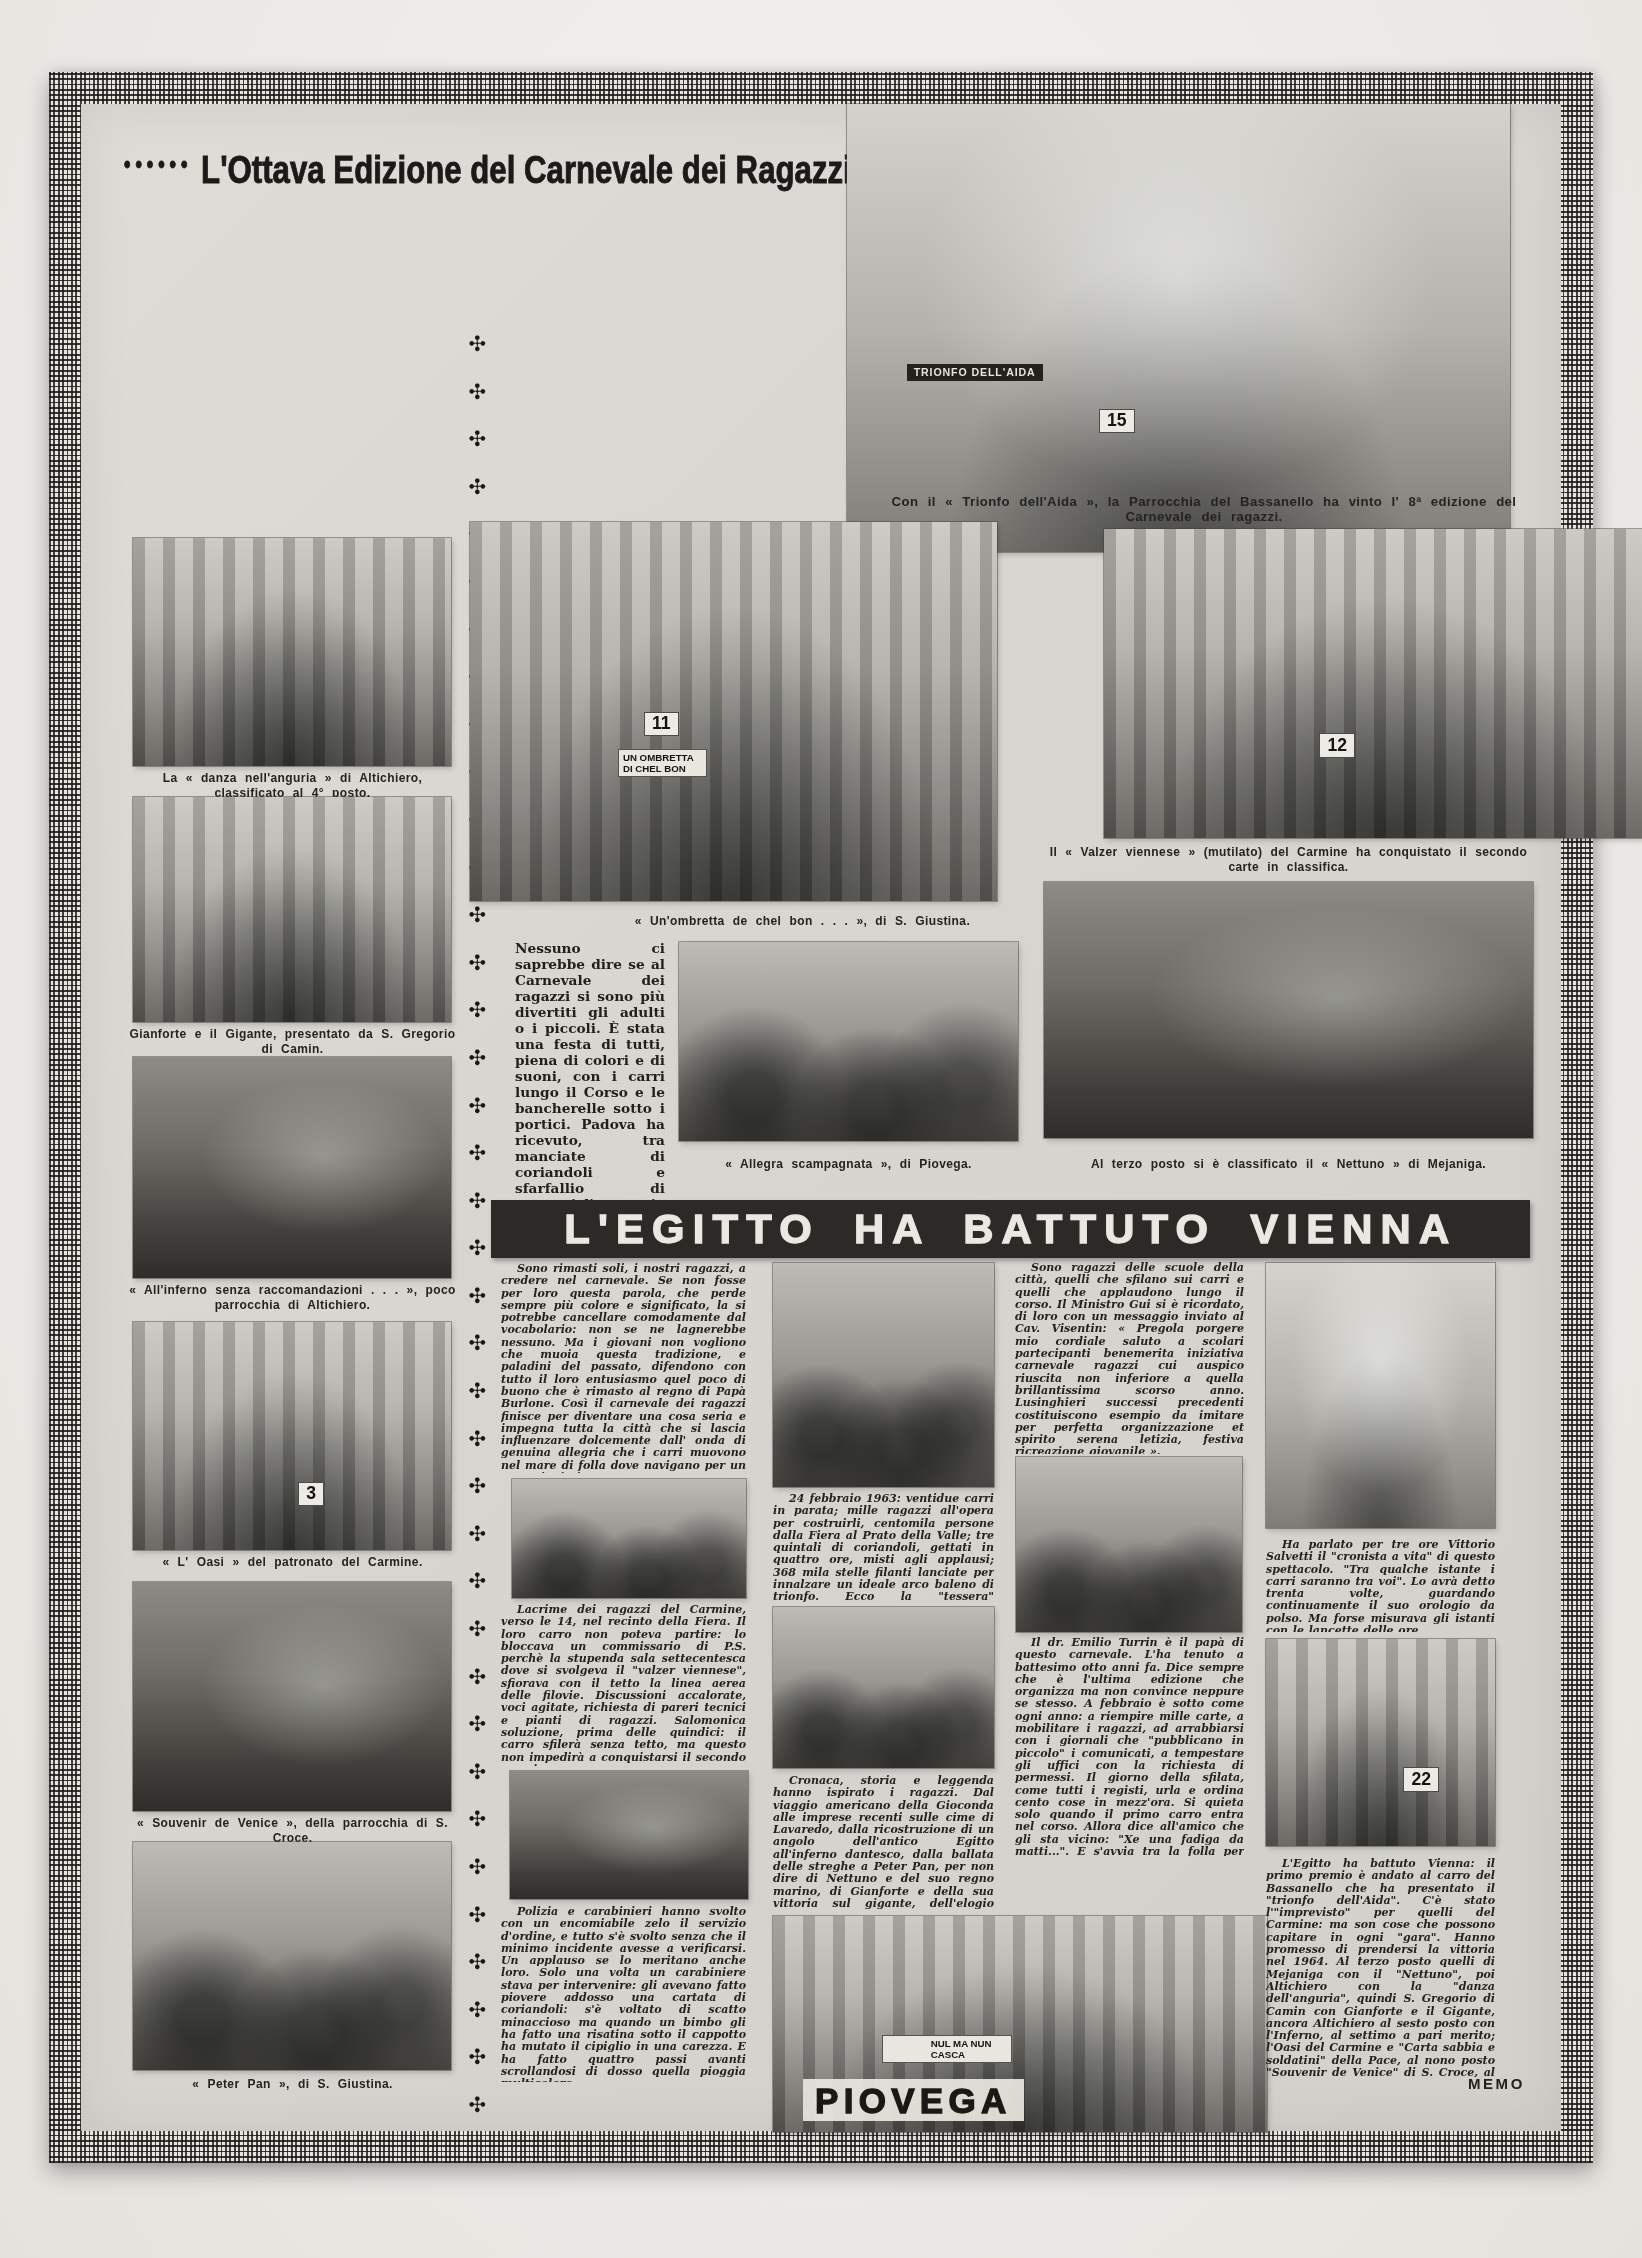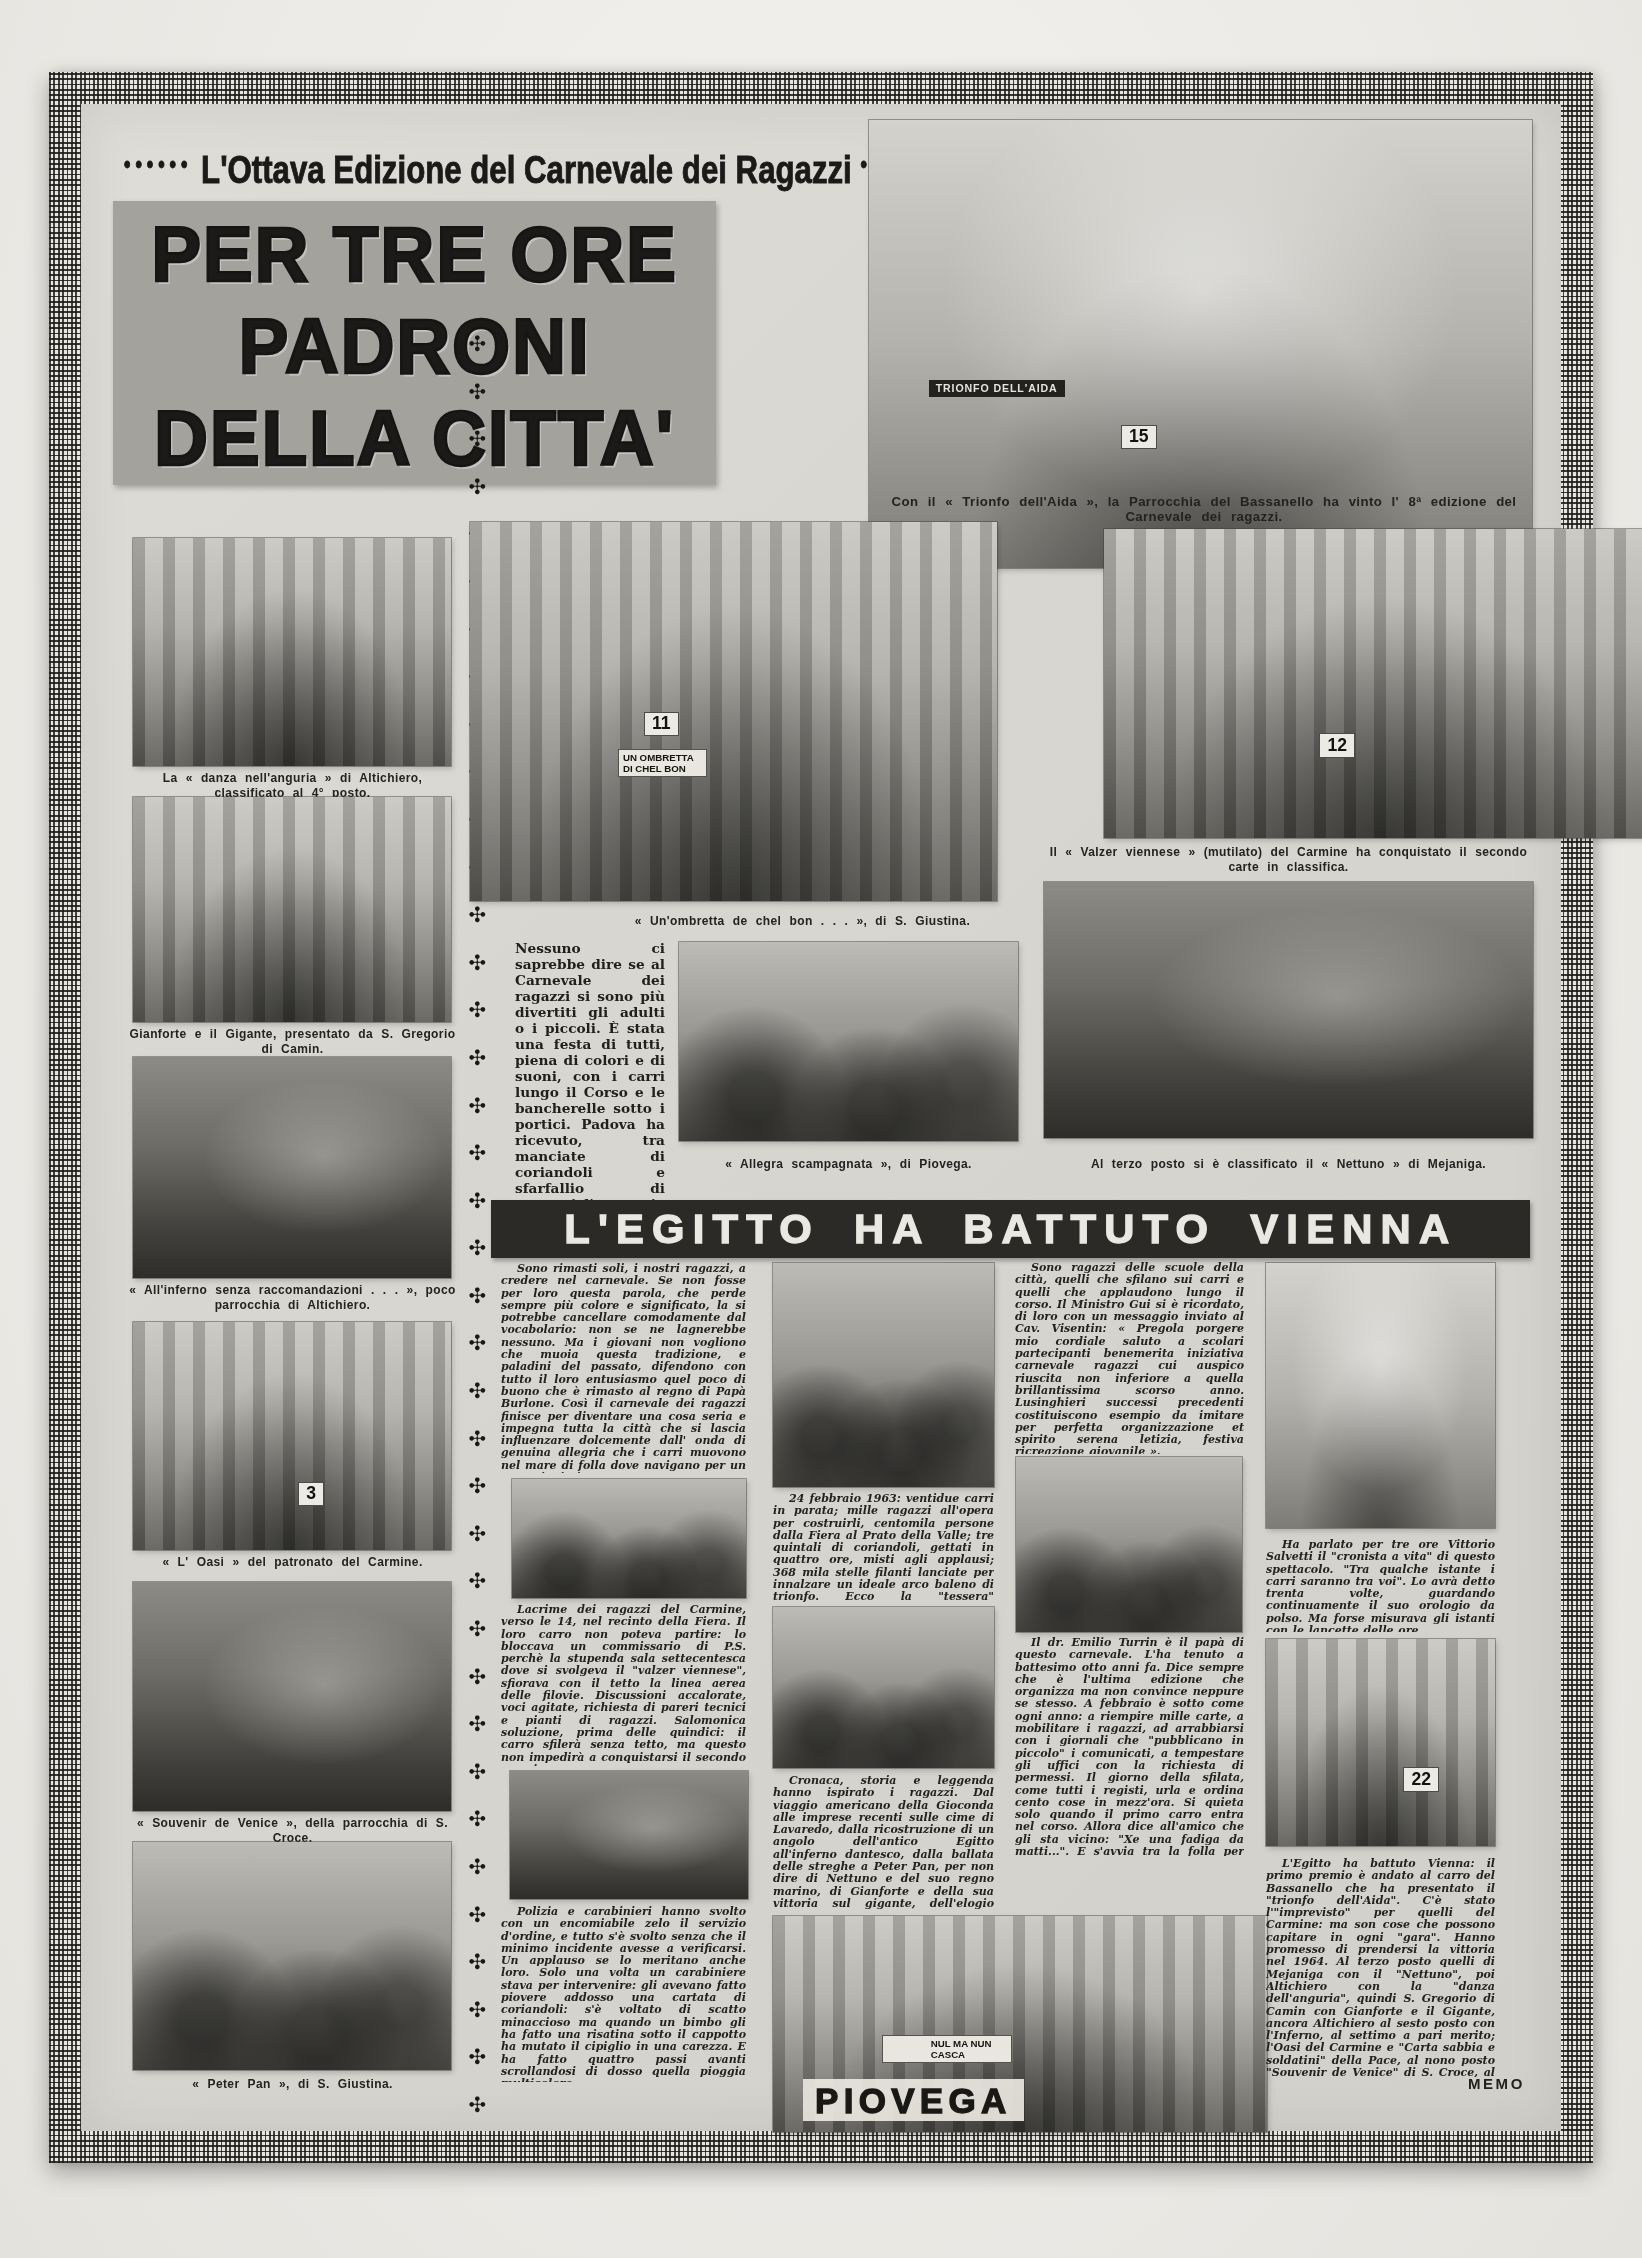--- a/index.html
+++ b/index.html
@@ -91,27 +91,22 @@
   <div class="page">
     <div class="paper"></div>
   </div>
 
   <div class="abs kicker">
     <span class="dots">••••••</span>
     <span>L'Ottava Edizione del Carnevale dei Ragazzi</span>
     <span class="dots">••••••••</span>
   </div>
 
-  <div class="abs titlebox">
-    <span class="line pad">PER TRE ORE</span>
-    <span class="line">PADRONI</span>
-    <span class="line">DELLA CITTA'</span>
-  </div>
-
-  <div class="ph ph-c" style="left:869px;top:104px;width:663px;height:448px;margin-top:16px;">
+
+  <div class="ph ph-c" style="left:847px;top:104px;width:663px;height:448px;">
     <span class="dsign" style="left:9%;top:58%;">TRIONFO DELL'AIDA</span>
     <span class="plate" style="left:38%;top:68%;">15</span>
   </div>
   <div class="cap cap-lg" style="left:882px;top:494px;width:644px;">Con il « Trionfo dell'Aida », la Parrocchia del Bassanello ha vinto l' 8ª edizione del Carnevale dei ragazzi.</div>
 
   <div class="ornaments">
       <span>✣</span>
       <span>✣</span>
       <span>✣</span>
       <span>✣</span>

